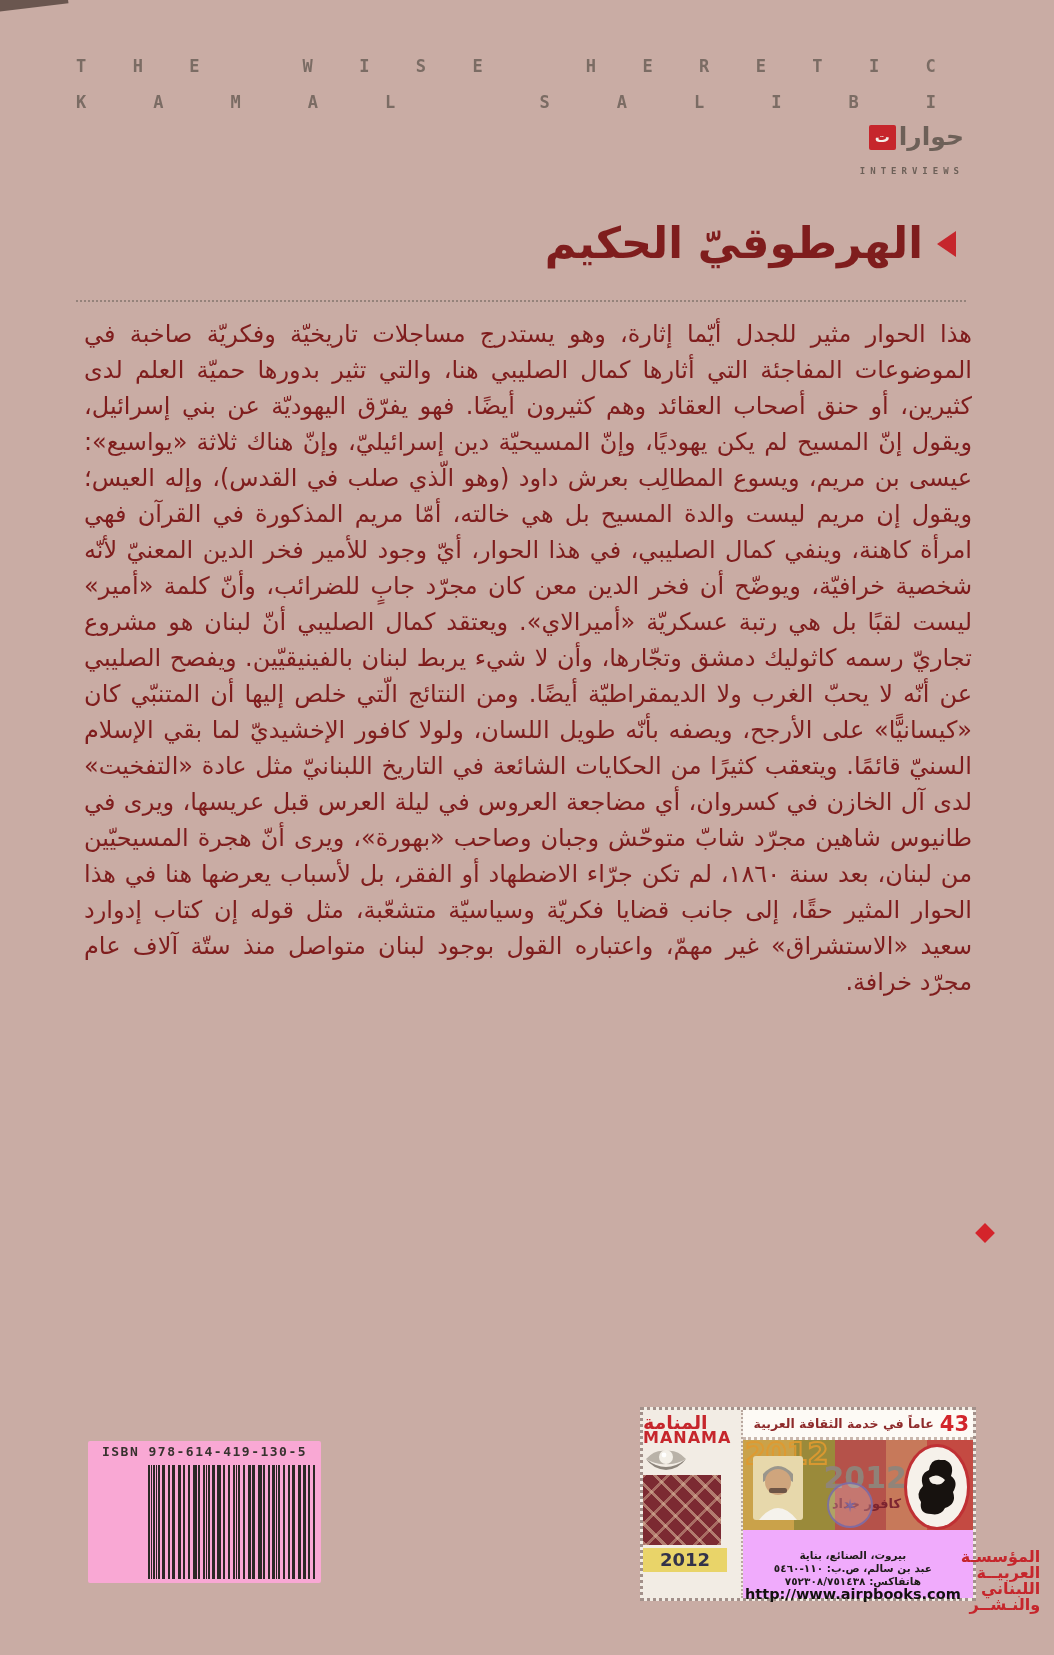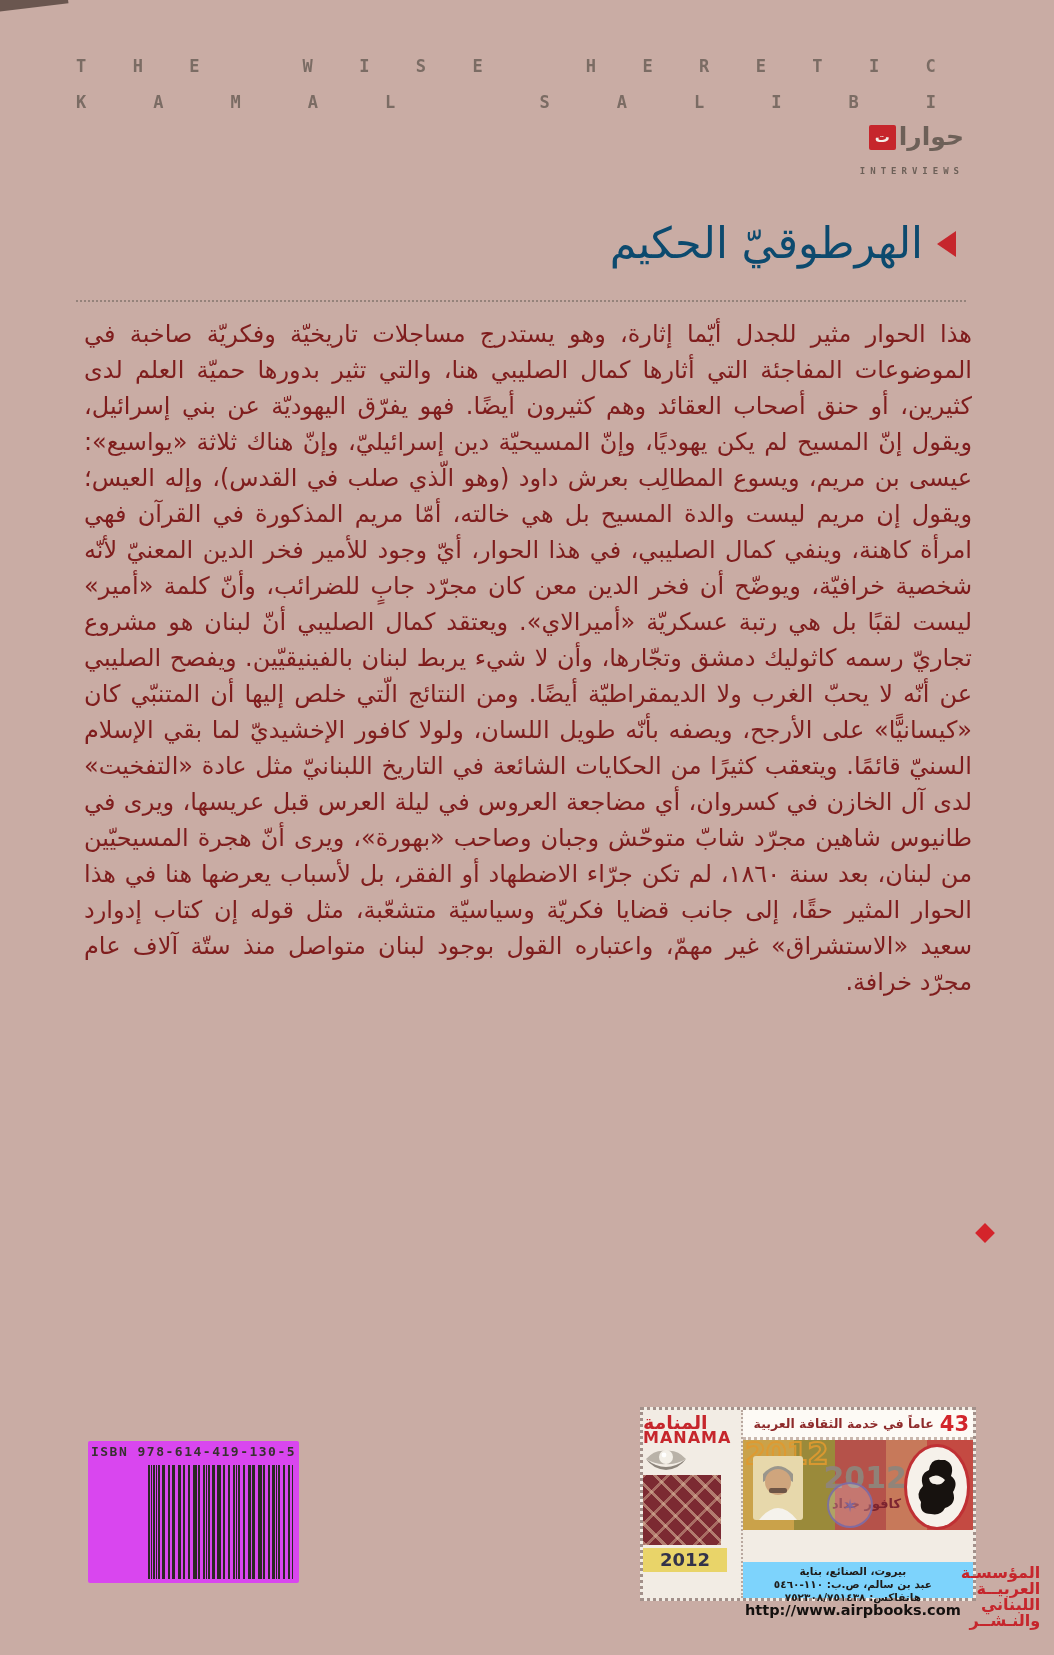--- a/index.html
+++ b/index.html
@@ -21,33 +21,33 @@
   .logo-word{font-size:25px;font-weight:bold;color:#6d6058;letter-spacing:-1px;line-height:26px;}
   .logo-box{width:27px;height:25px;background:#c6262c;color:#f4efe9;font-size:15px;font-weight:bold;
             display:flex;align-items:center;justify-content:center;border-radius:2px;}
   .logo-sub{margin-top:16px;font-size:9px;font-weight:bold;letter-spacing:5px;color:#6d6058;
             font-family:"DejaVu Sans Mono",monospace;}
 
   
   .title-row{position:absolute;right:98px;top:220px;direction:rtl;display:flex;align-items:center;gap:14px;}
   .title-marker{width:0;height:0;border-top:13px solid transparent;border-bottom:13px solid transparent;
                 border-right:19px solid #c6262c;}
-  .title-text{font-size:43px;font-weight:normal;color:#0c4a6e;line-height:1.1;}
+  .title-text{font-size:43px;font-weight:bold;color:#7f1d1d;line-height:1.1;}
 
   .separator{position:absolute;left:76px;top:300px;width:890px;border-top:2px dotted #95837b;}
 
   
   .blurb{position:absolute;right:82px;top:316px;width:888px;direction:rtl;text-align:justify;
          text-align-last:right;font-size:24px;line-height:36px;color:#7f1d1d;font-weight:500;}
 
   .end-diamond{position:absolute;left:978px;top:1226px;width:14px;height:14px;background:#d4242b;
                transform:rotate(45deg);}
 
   
-  .barcode-panel{position:absolute;left:88px;top:1441px;width:211px;height:142px;background:#d946ef;
+  .barcode-panel{position:absolute;left:88px;top:1441px;width:233px;height:142px;background:#f9a8d4;
                  border-radius:2px;}
   .isbn{position:absolute;top:3px;left:0;width:100%;text-align:center;font-size:13px;font-weight:600;
         letter-spacing:1.5px;color:#37322e;font-family:"DejaVu Sans Mono",monospace;}
   .bars{position:absolute;left:60px;right:6px;top:24px;bottom:4px;
         background:
           repeating-linear-gradient(90deg,#2c2825 0 2px,transparent 2px 5px),
           repeating-linear-gradient(90deg,#2c2825 0 1px,transparent 1px 8px),
           repeating-linear-gradient(90deg,transparent 0 3px,#2c2825 3px 4px,transparent 4px 11px);}
   .ean{position:absolute;left:92px;top:1586px;width:260px;font-size:20px;font-weight:600;
        letter-spacing:6px;color:#2e2a27;}
@@ -76,21 +76,21 @@
   .ghost2012-a{position:absolute;left:2px;top:-4px;font-size:30px;font-weight:bold;color:transparent;
                -webkit-text-stroke:2px #e09a30;opacity:.9;}
   .portrait{position:absolute;left:10px;top:16px;}
   .ghost2012-b{position:absolute;right:66px;top:20px;font-size:30px;font-weight:bold;color:#8f857b;opacity:.95;}
   .poet{position:absolute;right:72px;top:56px;font-size:13px;font-weight:bold;color:#7c2430;direction:rtl;}
   .star-stamp{position:absolute;left:84px;top:42px;width:42px;height:42px;border:2px solid #7a6fae;
               border-radius:50%;display:flex;align-items:center;justify-content:center;color:#7a6fae;
               font-size:18px;opacity:.85;background:rgba(255,255,255,.25);}
   .art-oval{position:absolute;right:3px;top:4px;width:60px;height:80px;background:#f6f1ea;
             border:3px solid #c03034;border-radius:50%;display:flex;align-items:center;justify-content:center;}
-  .info-row{flex:1;display:flex;background:#7dd3fc;padding:3px 2px 2px 2px;min-height:0;margin-top:32px;}
+  .info-row{flex:1;display:flex;background:#f0abfc;padding:19px 2px 2px 2px;min-height:0;}
   .address{flex:1;direction:rtl;text-align:center;color:#1e1b19;font-weight:bold;font-size:10.5px;
            line-height:13px;}
   .website{direction:ltr;font-size:14.5px;font-weight:bold;color:#14110f;letter-spacing:0;}
   .pubname{width:86px;direction:rtl;text-align:right;color:#c6262c;font-weight:bold;font-size:16px;
            line-height:16px;padding-right:2px;box-sizing:border-box;}
 </style>
 </head>
 <body>
 
 <div class="cover">

